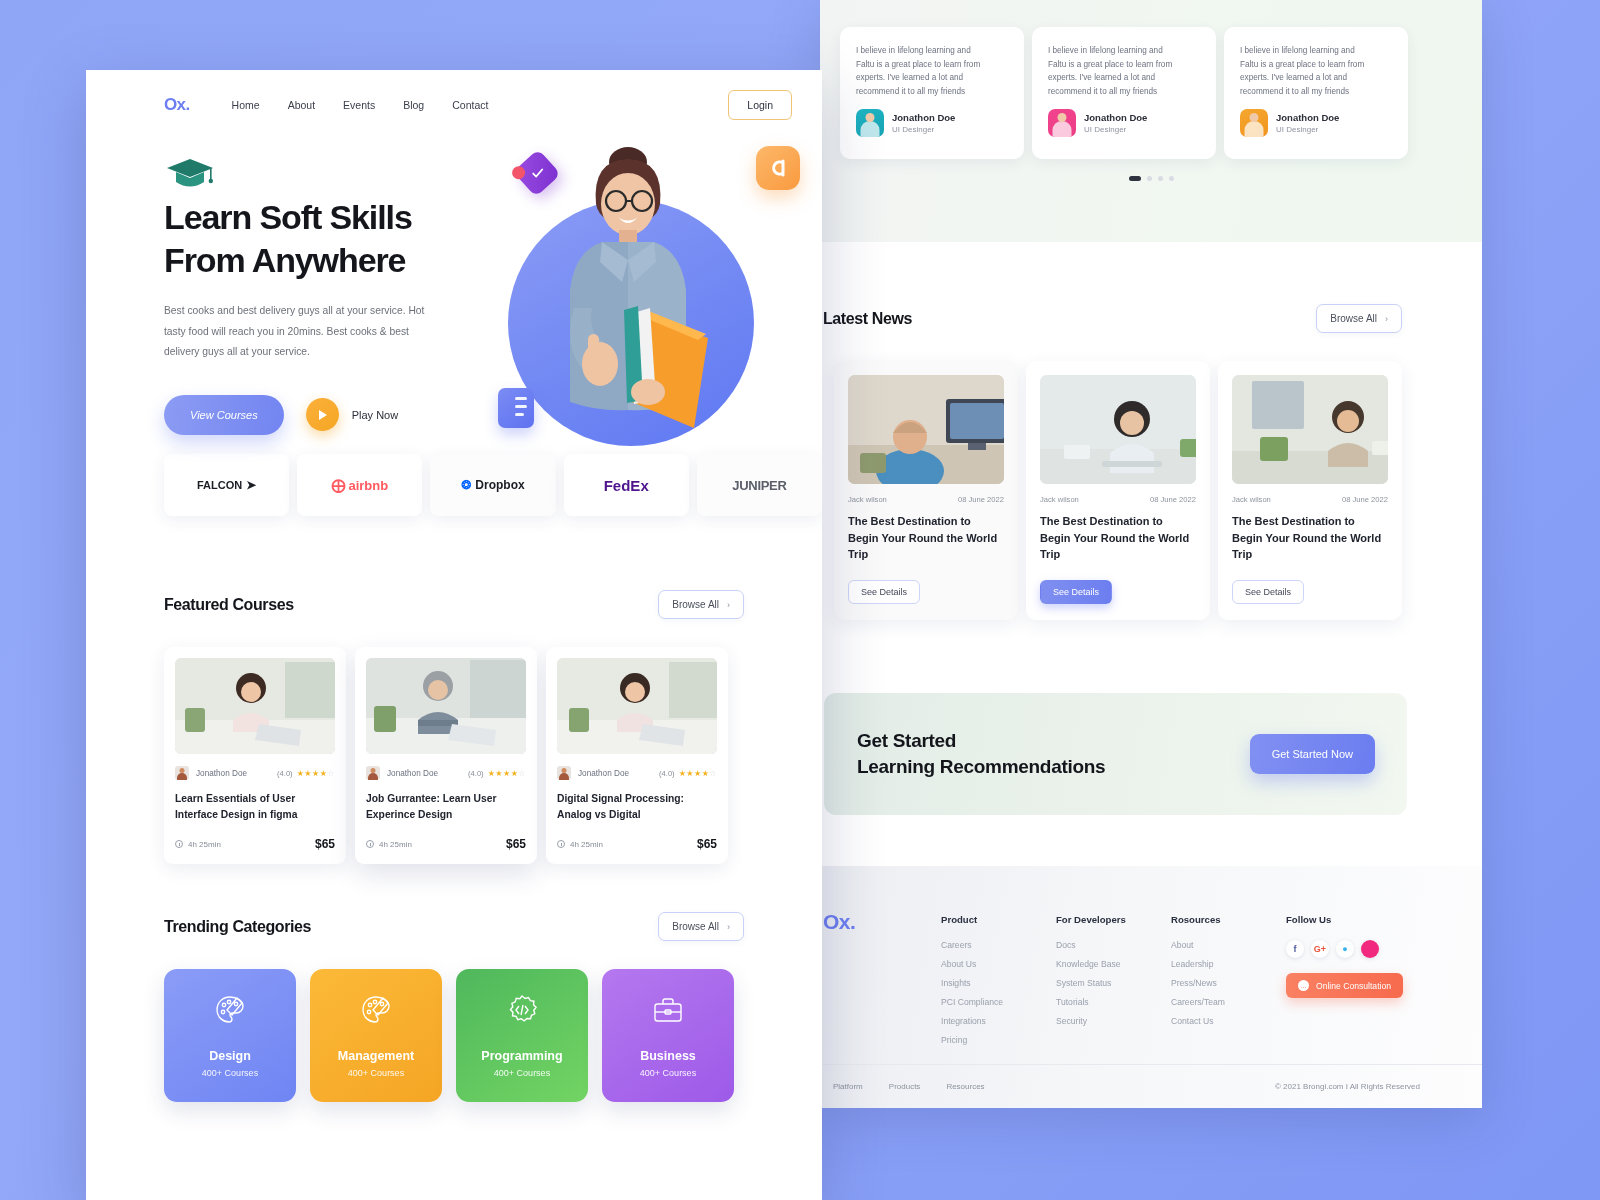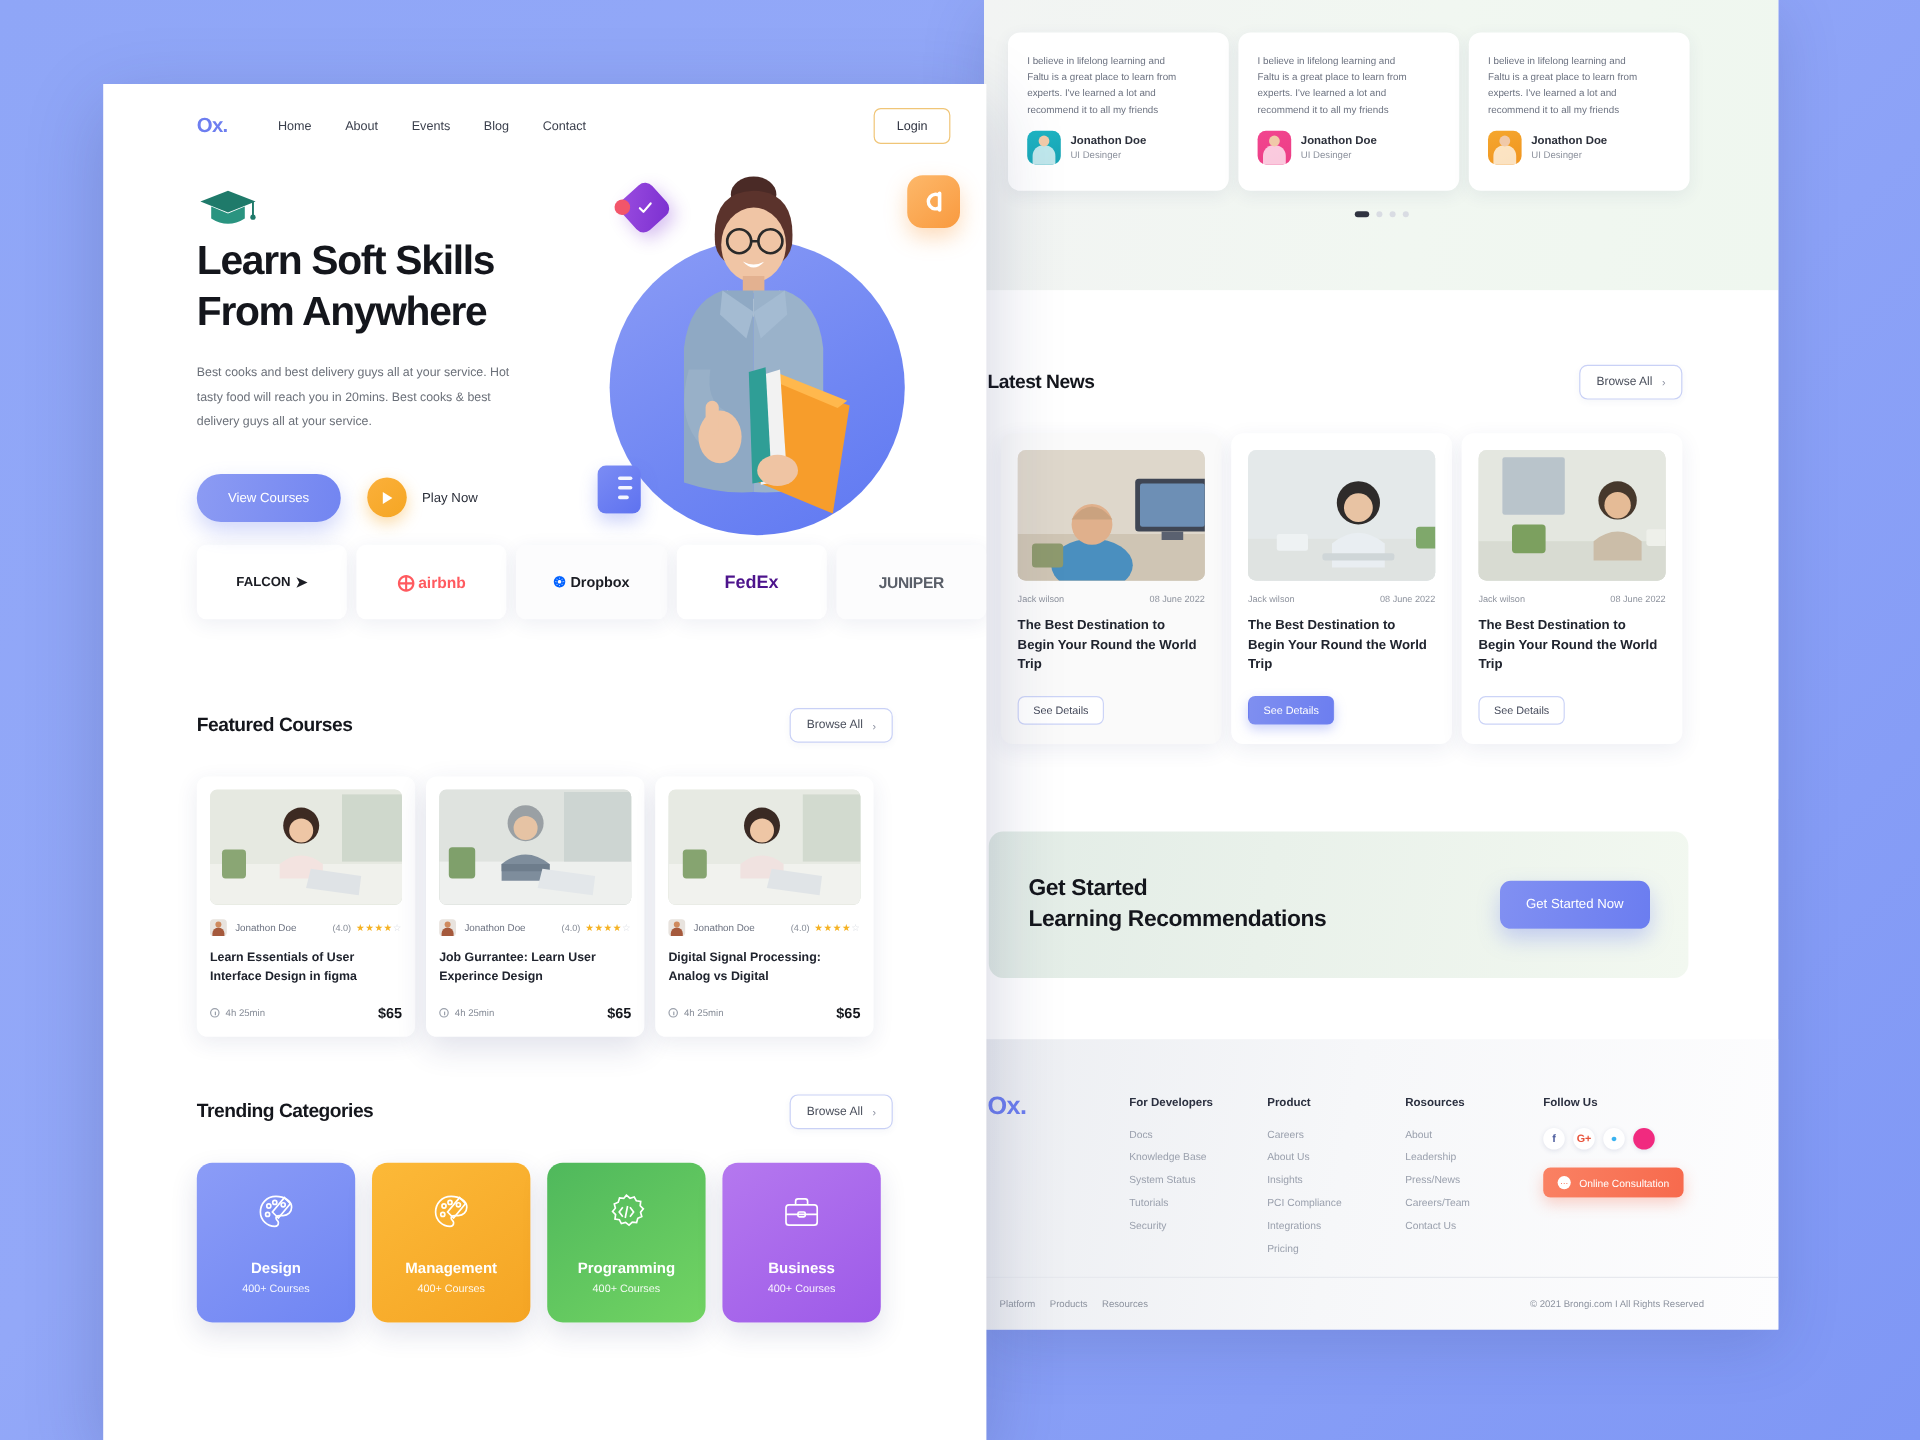--- a/index.html
+++ b/index.html
@@ -119,21 +119,21 @@
     color:#fff; border-radius:6px; padding:7px 12px; font-size:8.6px; cursor:pointer;
     box-shadow:0 5px 12px rgba(247,106,77,.3);
   }
   .consult .bubble { width:11px; height:11px; border-radius:50%; background:#fff; color:#f76a4d; font-size:7px; display:flex; align-items:center; justify-content:center; }
   .footer-bottom {
     position:absolute; left:0; bottom:0; width:100%; height:44px;
     border-top:1px solid #e7e9ee;
     display:flex; align-items:center; justify-content:space-between;
     padding: 0 62px 0 13px;
   }
-  .fb-links { display:flex; gap:12px; }
+  .fb-links { display:flex; gap:26px; }
   .fb-links a { font-size:8px; color:#8d939f; text-decoration:none; }
   .fb-copy { font-size:8px; color:#8d939f; }
 
   
   .left-board {
     position:absolute; left:86px; top:70px; width:736px; height:1130px;
     background:#fff; box-shadow: 0 18px 60px rgba(30,40,100,.22);
     overflow:hidden;
   }
   
@@ -148,20 +148,21 @@
   
   .hero { position:relative; padding: 36px 0 0 78px; height:330px; }
   .cap-icon { width:52px; height:34px; position:relative; margin-bottom:6px; }
   .hero-h1 { font-size:34px; line-height:1.25; font-weight:800; color:#14161c; letter-spacing:-1.1px; }
   .hero-p { margin-top:20px; font-size:10.3px; line-height:2.0; color:#6b7079; max-width:272px; }
   .hero-actions { display:flex; align-items:center; gap:22px; margin-top:32px; }
   .view-btn {
     background: linear-gradient(100deg,#8c9bf3,#7285f1); color:#fff; border:none;
     border-radius:20px; padding:14px 26px; font-size:11px; cursor:pointer;
     box-shadow:0 8px 18px rgba(114,133,241,.33);
+    font-style:italic;
   }
   .play-wrap { display:flex; align-items:center; gap:13px; }
   .play-circle {
     width:33px; height:33px; border-radius:50%;
     background: linear-gradient(140deg,#fbb03b,#f5a623);
     display:flex; align-items:center; justify-content:center; cursor:pointer;
     box-shadow:0 5px 13px rgba(245,166,35,.4);
   }
   .play-tri { width:0;height:0;border-left:8px solid #fff;border-top:5px solid transparent;border-bottom:5px solid transparent; margin-left:2px;}
   .play-label { font-size:11px; font-weight:400; color:#2b2f3a; }
@@ -384,36 +385,36 @@
       <div>Learning Recommendations</div>
     </div>
     <button class="cta-btn">Get Started Now</button>
   </div>
 
   <div class="footer">
     <div class="footer-main">
       <div class="footer-logo">Ox.</div>
 
       <div class="fcol">
-        <div class="fcol-title">For Developers</div>
-        <a href="#">Docs</a>
-        <a href="#">Knowledge Base</a>
-        <a href="#">System Status</a>
-        <a href="#">Tutorials</a>
-        <a href="#">Security</a>
-      </div>
-
-      <div class="fcol">
         <div class="fcol-title">Product</div>
         <a href="#">Careers</a>
         <a href="#">About Us</a>
         <a href="#">Insights</a>
         <a href="#">PCI Compliance</a>
         <a href="#">Integrations</a>
         <a href="#">Pricing</a>
+      </div>
+
+      <div class="fcol">
+        <div class="fcol-title">For Developers</div>
+        <a href="#">Docs</a>
+        <a href="#">Knowledge Base</a>
+        <a href="#">System Status</a>
+        <a href="#">Tutorials</a>
+        <a href="#">Security</a>
       </div>
 
       <div class="fcol">
         <div class="fcol-title">Rosources</div>
         <a href="#">About</a>
         <a href="#">Leadership</a>
         <a href="#">Press/News</a>
         <a href="#">Careers/Team</a>
         <a href="#">Contact Us</a>
       </div>

